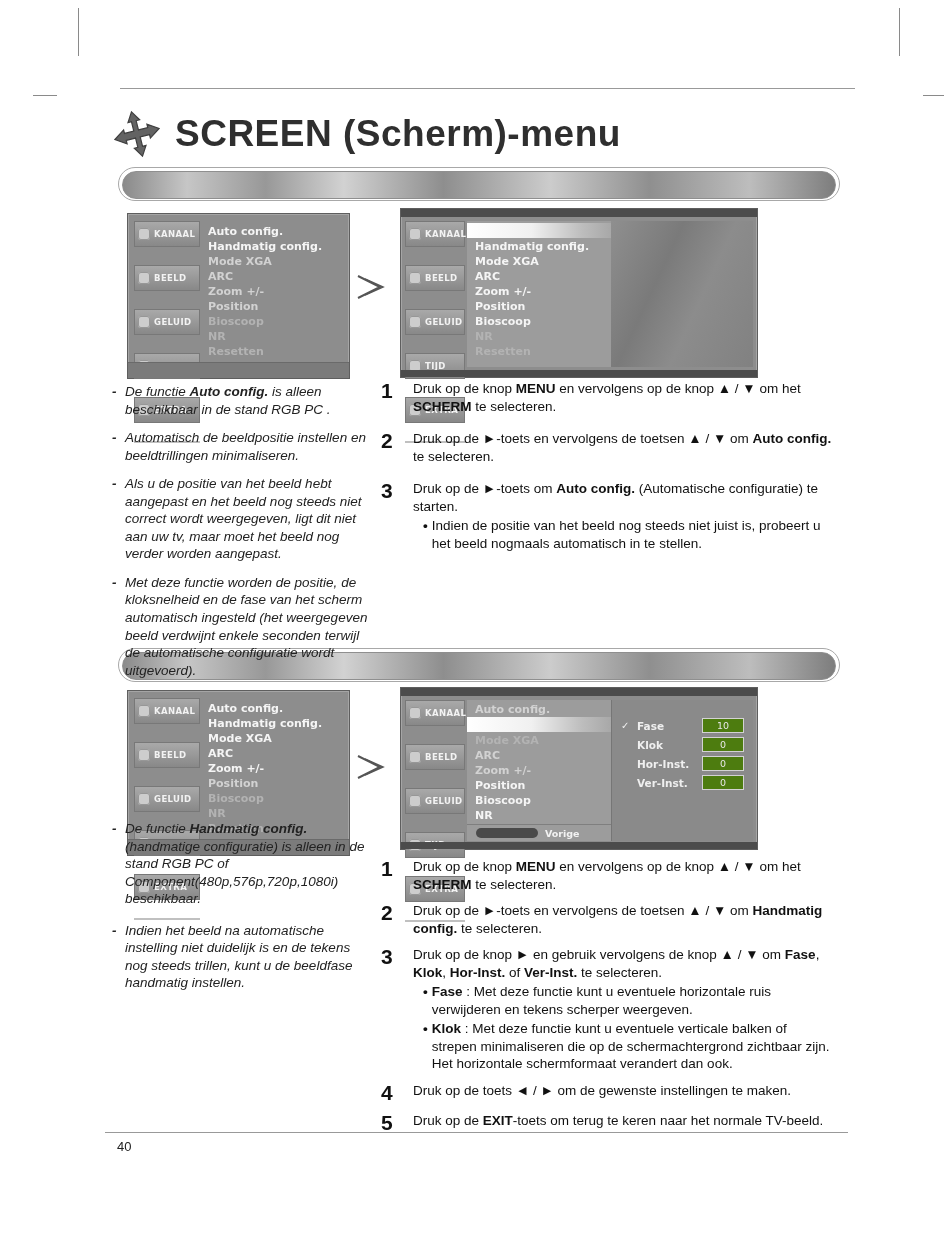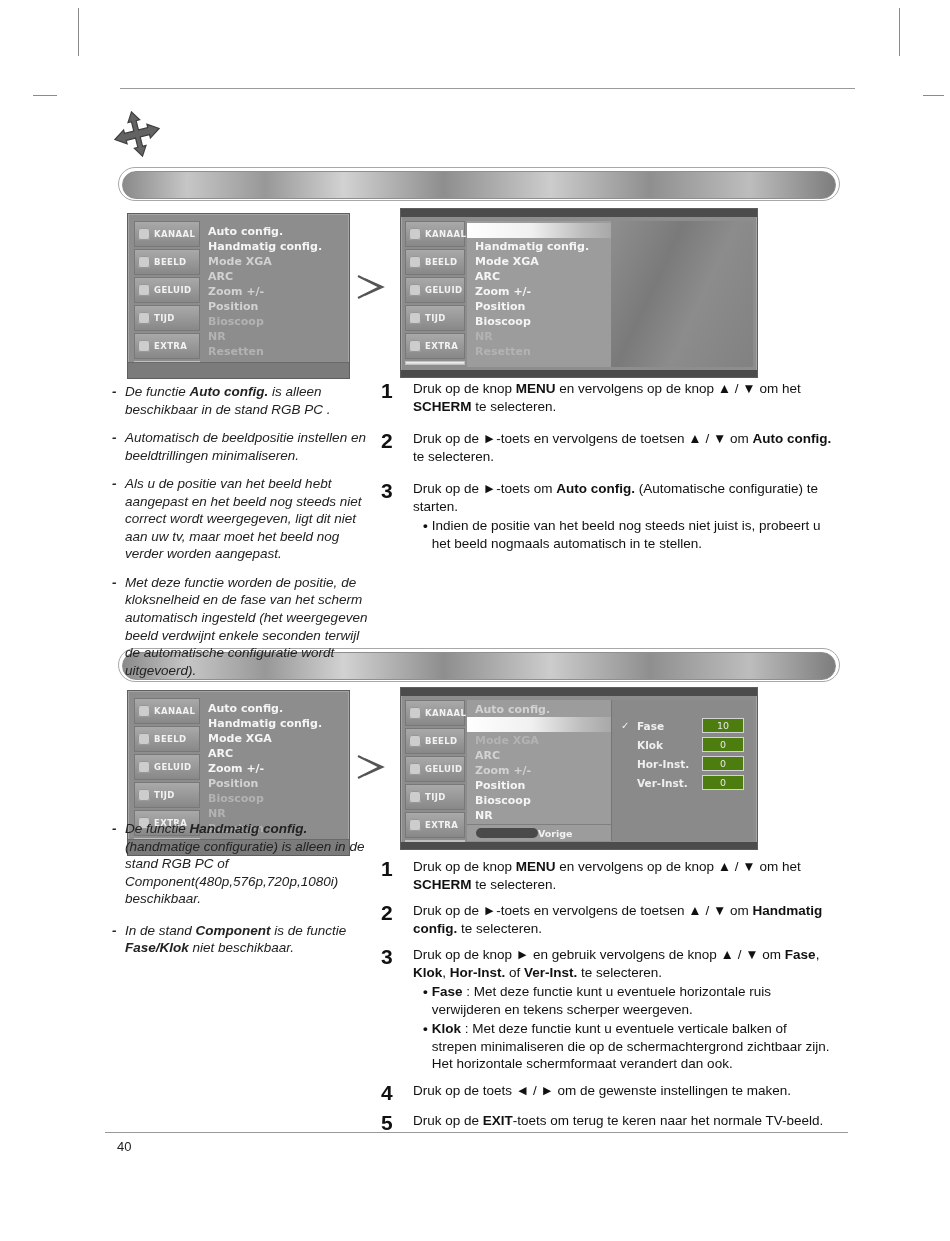--- a/index.html
+++ b/index.html
@@ -12,21 +12,21 @@
   h1.page-title{margin:0;font-size:37px;font-weight:bold;color:#2f2f2f;letter-spacing:0.5px;
                 font-family:"Liberation Sans",sans-serif;}
   
   .pill{position:absolute;border:1px solid #a8a8a8;border-radius:18px;padding:3px;background:#fff;}
   .pill-inner{height:100%;border-radius:14px;border:1px solid #8f8f8f;
     background:linear-gradient(90deg,#8a8a8a 0%,#c6c6c6 9%,#989898 20%,#d2d2d2 31%,
                #8e8e8e 45%,#cccccc 60%,#8f8f8f 74%,#bdbdbd 88%,#7d7d7d 100%);}
   
   .shot{position:absolute;background:#8d8d8d;border:1px solid #5e5e5e;
         box-shadow:inset 0 0 0 1px #a5a5a5;font-family:"DejaVu Sans",sans-serif;}
-  .sidebar{position:absolute;display:flex;flex-direction:column;gap:2px;}
+  .sidebar{position:absolute;display:flex;flex-direction:column;gap:18px;}
   .sb-item{flex:0 0 24px;background:linear-gradient(180deg,#a9a9a9,#888888);
            border:1px solid #787878;display:flex;align-items:center;gap:4px;padding:0 3px;}
   .sb-ic{width:12px;height:12px;background:#cdcdcd;border-radius:3px;
          box-shadow:inset 0 0 0 1px #979797;flex:0 0 12px;}
   .sb-lb{font-size:8.5px;font-weight:bold;color:#f3f3f3;letter-spacing:0.4px;}
   .sb-hl{flex:1 1 auto;background:linear-gradient(180deg,#f4f4f4,#d6d6d6);border:1px solid #c0c0c0;}
   .bottom-strip{position:absolute;left:0;right:0;bottom:0;height:15px;background:#7b7b7b;
                 border-top:1px solid #6a6a6a;}
   .menu{position:absolute;display:flex;flex-direction:column;}
   .mi{font-size:11px;font-weight:bold;line-height:15px;white-space:nowrap;}
@@ -38,21 +38,21 @@
   .hl-row{height:15px;margin:0 0 1px 0;
           background:linear-gradient(90deg,#ffffff 0%,#f0f0f0 45%,#bdbdbd 80%,#a8a8a8 100%);}
   .picture{position:absolute;background:linear-gradient(115deg,#8f8f8f 0%,#7a7a7a 35%,#8c8c8c 60%,#818181 100%);}
   .submenu{position:absolute;background:#8a8a8a;border-left:1px solid #767676;padding-top:16px;}
   .sm-row{display:flex;align-items:center;gap:5px;padding:2px 9px;}
   .sm-check{width:11px;font-size:10px;color:#efefef;}
   .sm-label{flex:1;font-size:10.5px;font-weight:bold;color:#efefef;}
   .sm-box{width:40px;height:13px;border:1px solid #d3d3d3;background:#4d7c0f;color:#e6e6e6;
           font-size:9.5px;display:flex;align-items:center;justify-content:center;}
   .vorige-bar{position:absolute;left:0;right:0;bottom:0;height:16px;background:#9c9c9c;
-              border-top:1px solid #7f7f7f;display:flex;align-items:center;gap:0;padding:0 9px;}
+              border-top:1px solid #7f7f7f;display:flex;align-items:center;gap:7px;padding:0 9px;}
   .pill-btn{width:62px;height:10px;background:#4a4a4a;border-radius:5px;}
   .vorige-lb{font-size:9.5px;font-weight:bold;color:#f2f2f2;}
   
   .next-arrow{position:absolute;}
   
   .notes{position:absolute;display:flex;flex-direction:column;gap:11px;}
   .note{display:flex;gap:6px;font-style:italic;font-size:13.5px;line-height:1.3;color:#222;}
   .note::before{content:"-";flex:0 0 7px;font-weight:bold;}
   
   .steps{position:absolute;display:flex;flex-direction:column;}
@@ -74,20 +74,21 @@
   <div class="mark" style="left:78px;top:8px;width:1px;height:48px;"></div>
   <div class="mark" style="left:899px;top:8px;width:1px;height:48px;"></div>
   <div class="mark" style="left:33px;top:95px;width:24px;height:1px;"></div>
   <div class="mark" style="left:923px;top:95px;width:21px;height:1px;"></div>
   <div class="mark" style="left:120px;top:88px;width:735px;height:1px;background:#999;"></div>
 
   <div class="title-row">
     <svg class="title-icon" viewBox="0 0 40 40">
       <path d="M20 1 L25 9 L22 9 L22 17 L30 17 L30 14 L39 20 L30 26 L30 23 L22 23 L22 31 L25 31 L20 39 L15 31 L18 31 L18 23 L10 23 L10 26 L1 20 L10 14 L10 17 L18 17 L18 9 L15 9 Z" fill="#636363" stroke="#3f3f3f" stroke-width="1"></path>
     </svg>
+    <h1 class="page-title">SCREEN (Scherm)-menu</h1>
   </div>
 
   <div class="pill" style="left:118px;top:167px;width:714px;height:26px;">
     <div class="pill-inner"></div>
   </div>
   <div class="pill" style="left:118px;top:648px;width:714px;height:26px;">
     <div class="pill-inner"></div>
   </div>
 
   <div class="shot" style="left:127px;top:213px;width:221px;height:164px;">
@@ -314,21 +315,21 @@
       </div>
     </div>
     <div class="strip-bot"></div>
   </div>
 
   <div class="notes" style="left:112px;top:820px;width:264px;gap:14px;">
     <div class="note">
         <span><span>De functie </span><span class="b">Handmatig config.</span><span> (handmatige configuratie) is alleen in de stand RGB PC of Component(480p,576p,720p,1080i) beschikbaar.</span></span>
       </div>
     <div class="note">
-        <span><span>In de stand </span><span class="b">Component</span><span> is de functie </span><span class="b">Fase/Klok</span><span> niet beschikbaar.</span></span>
+        <span><span>Indien het beeld na automatische instelling niet duidelijk is en de tekens nog steeds trillen, kunt u de beeldfase handmatig instellen.</span></span>
       </div>
   </div>
 
   <div class="steps dense" style="left:381px;top:858px;width:460px;">
     <div class="step">
       <div class="step-num">1</div>
       <div class="step-text"><span><span>Druk op de knop </span><span class="b">MENU</span><span> en vervolgens op de knop </span><span class="b">▲</span><span> / </span><span class="b">▼</span><span> om het </span><span class="b">SCHERM</span><span> te selecteren.</span></span></div>
     </div>
     <div class="step">
       <div class="step-num">2</div>

